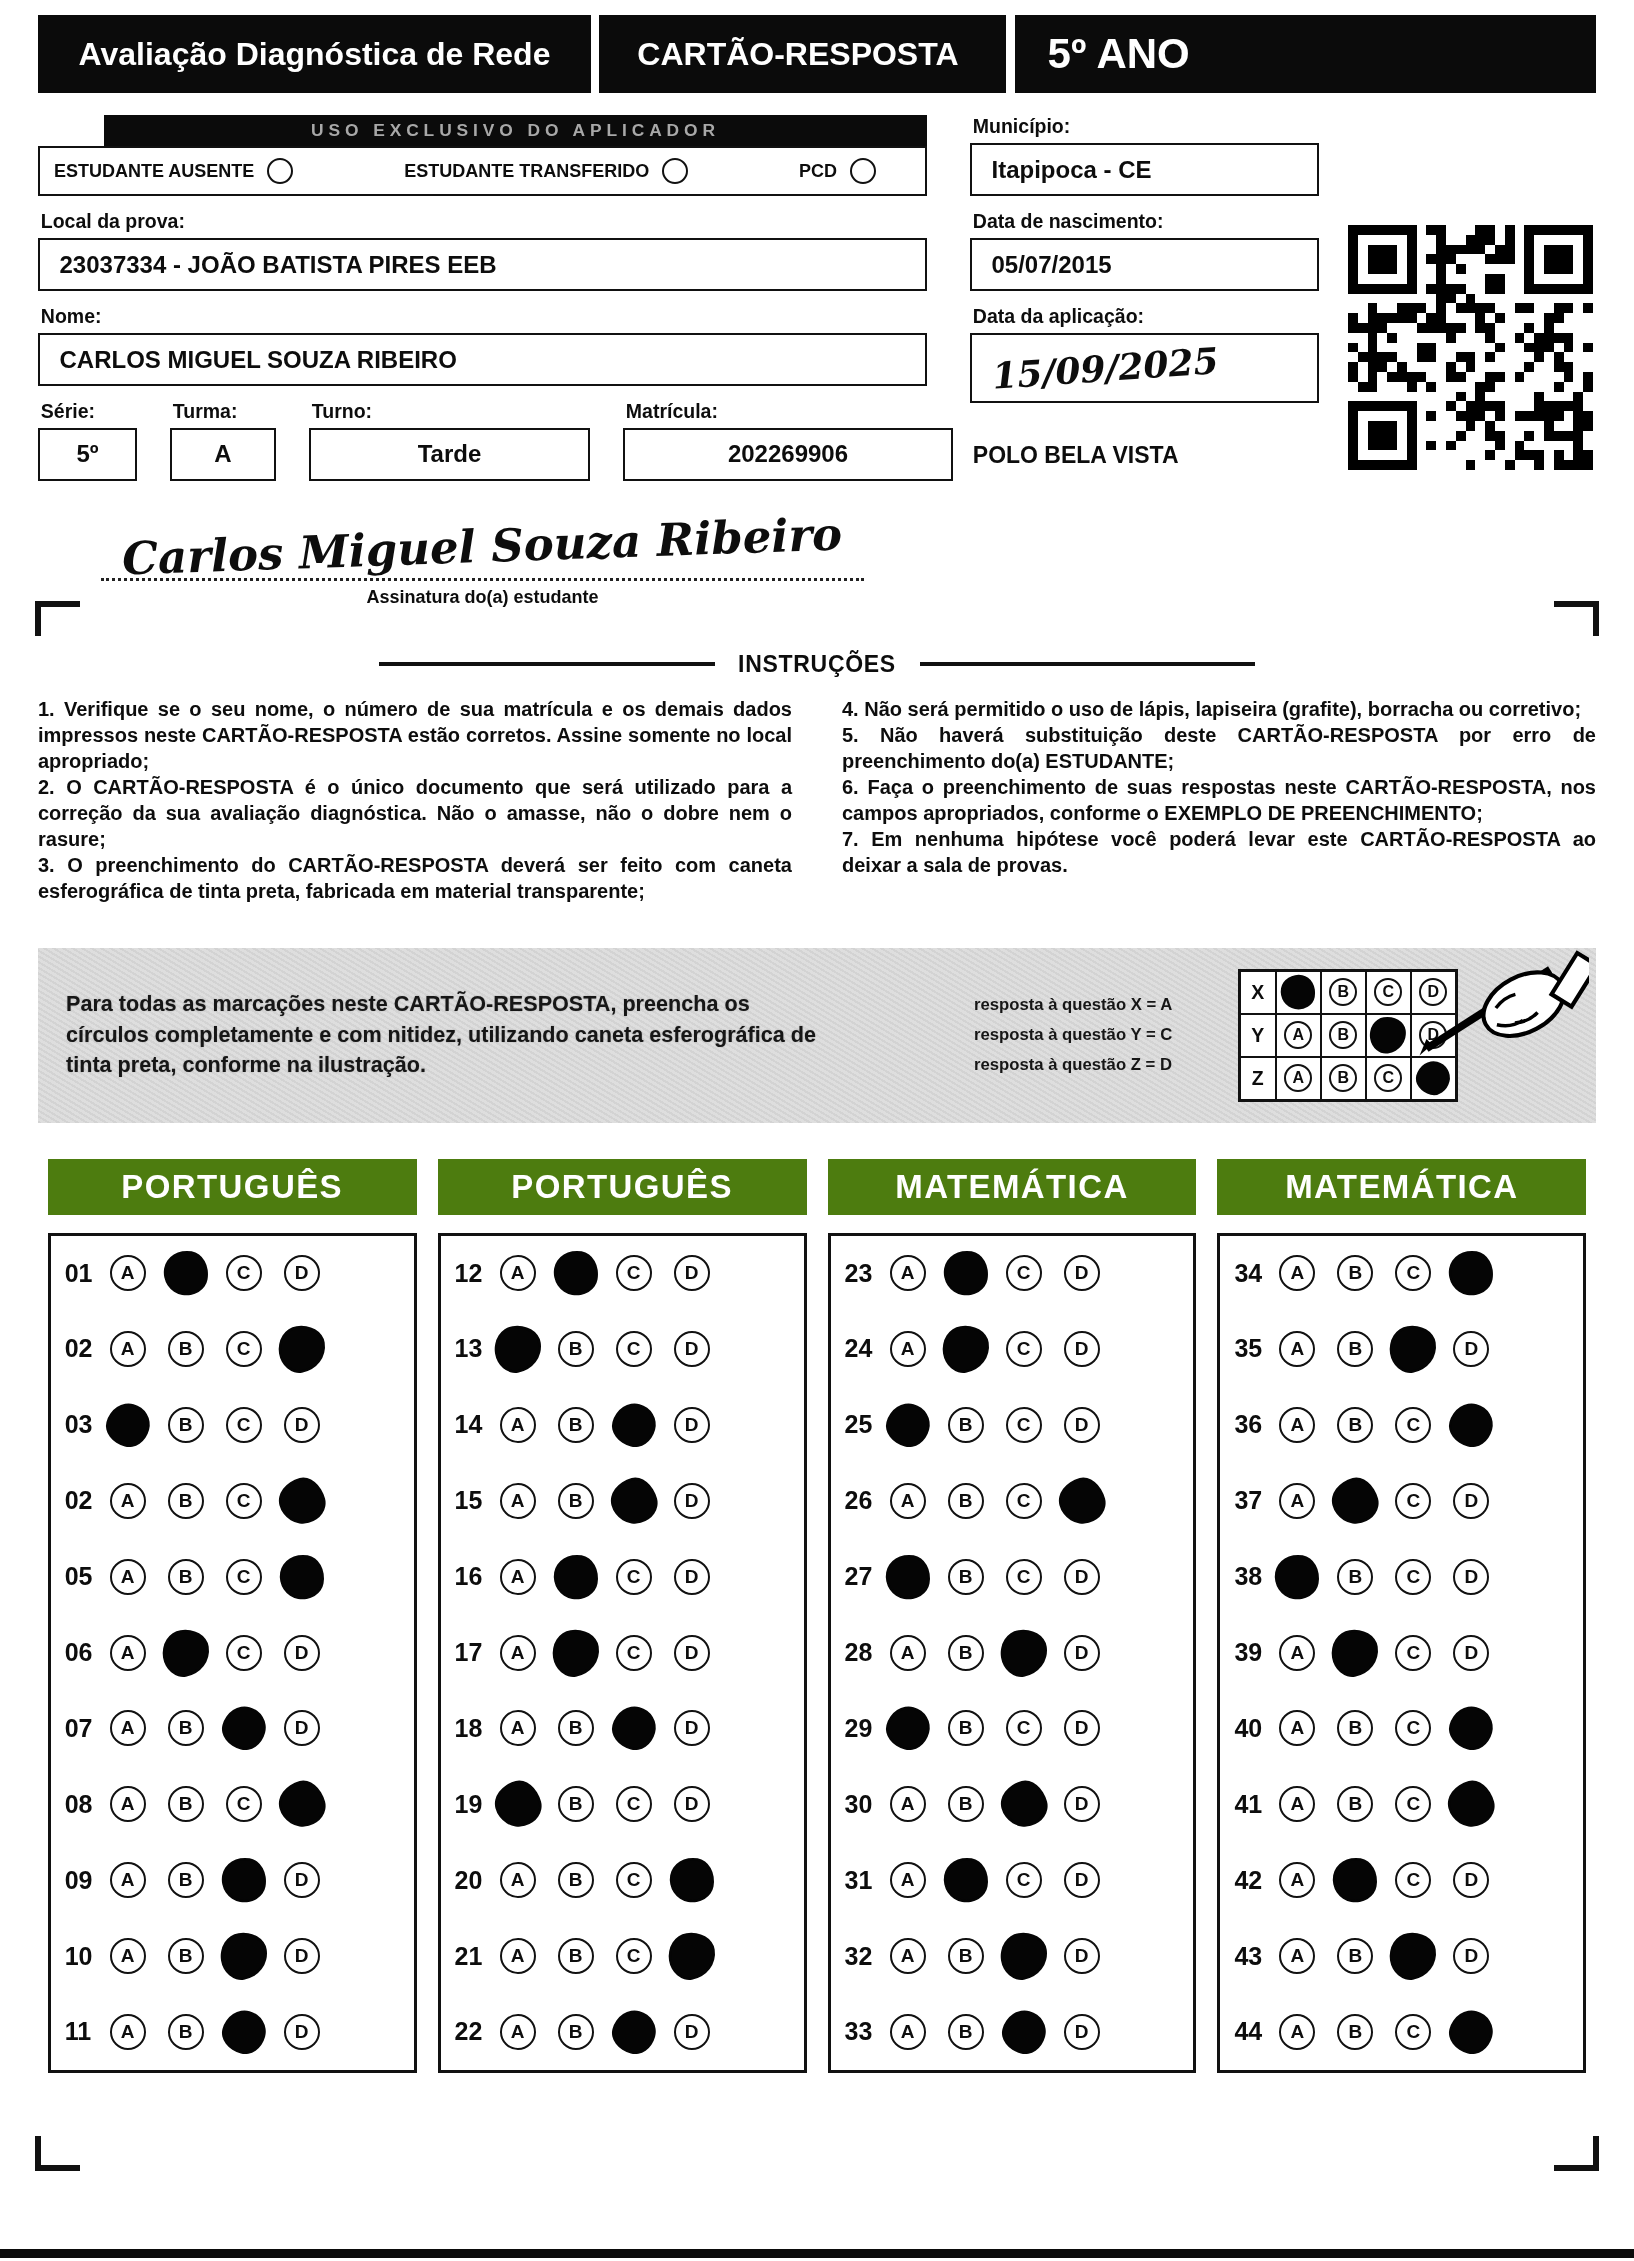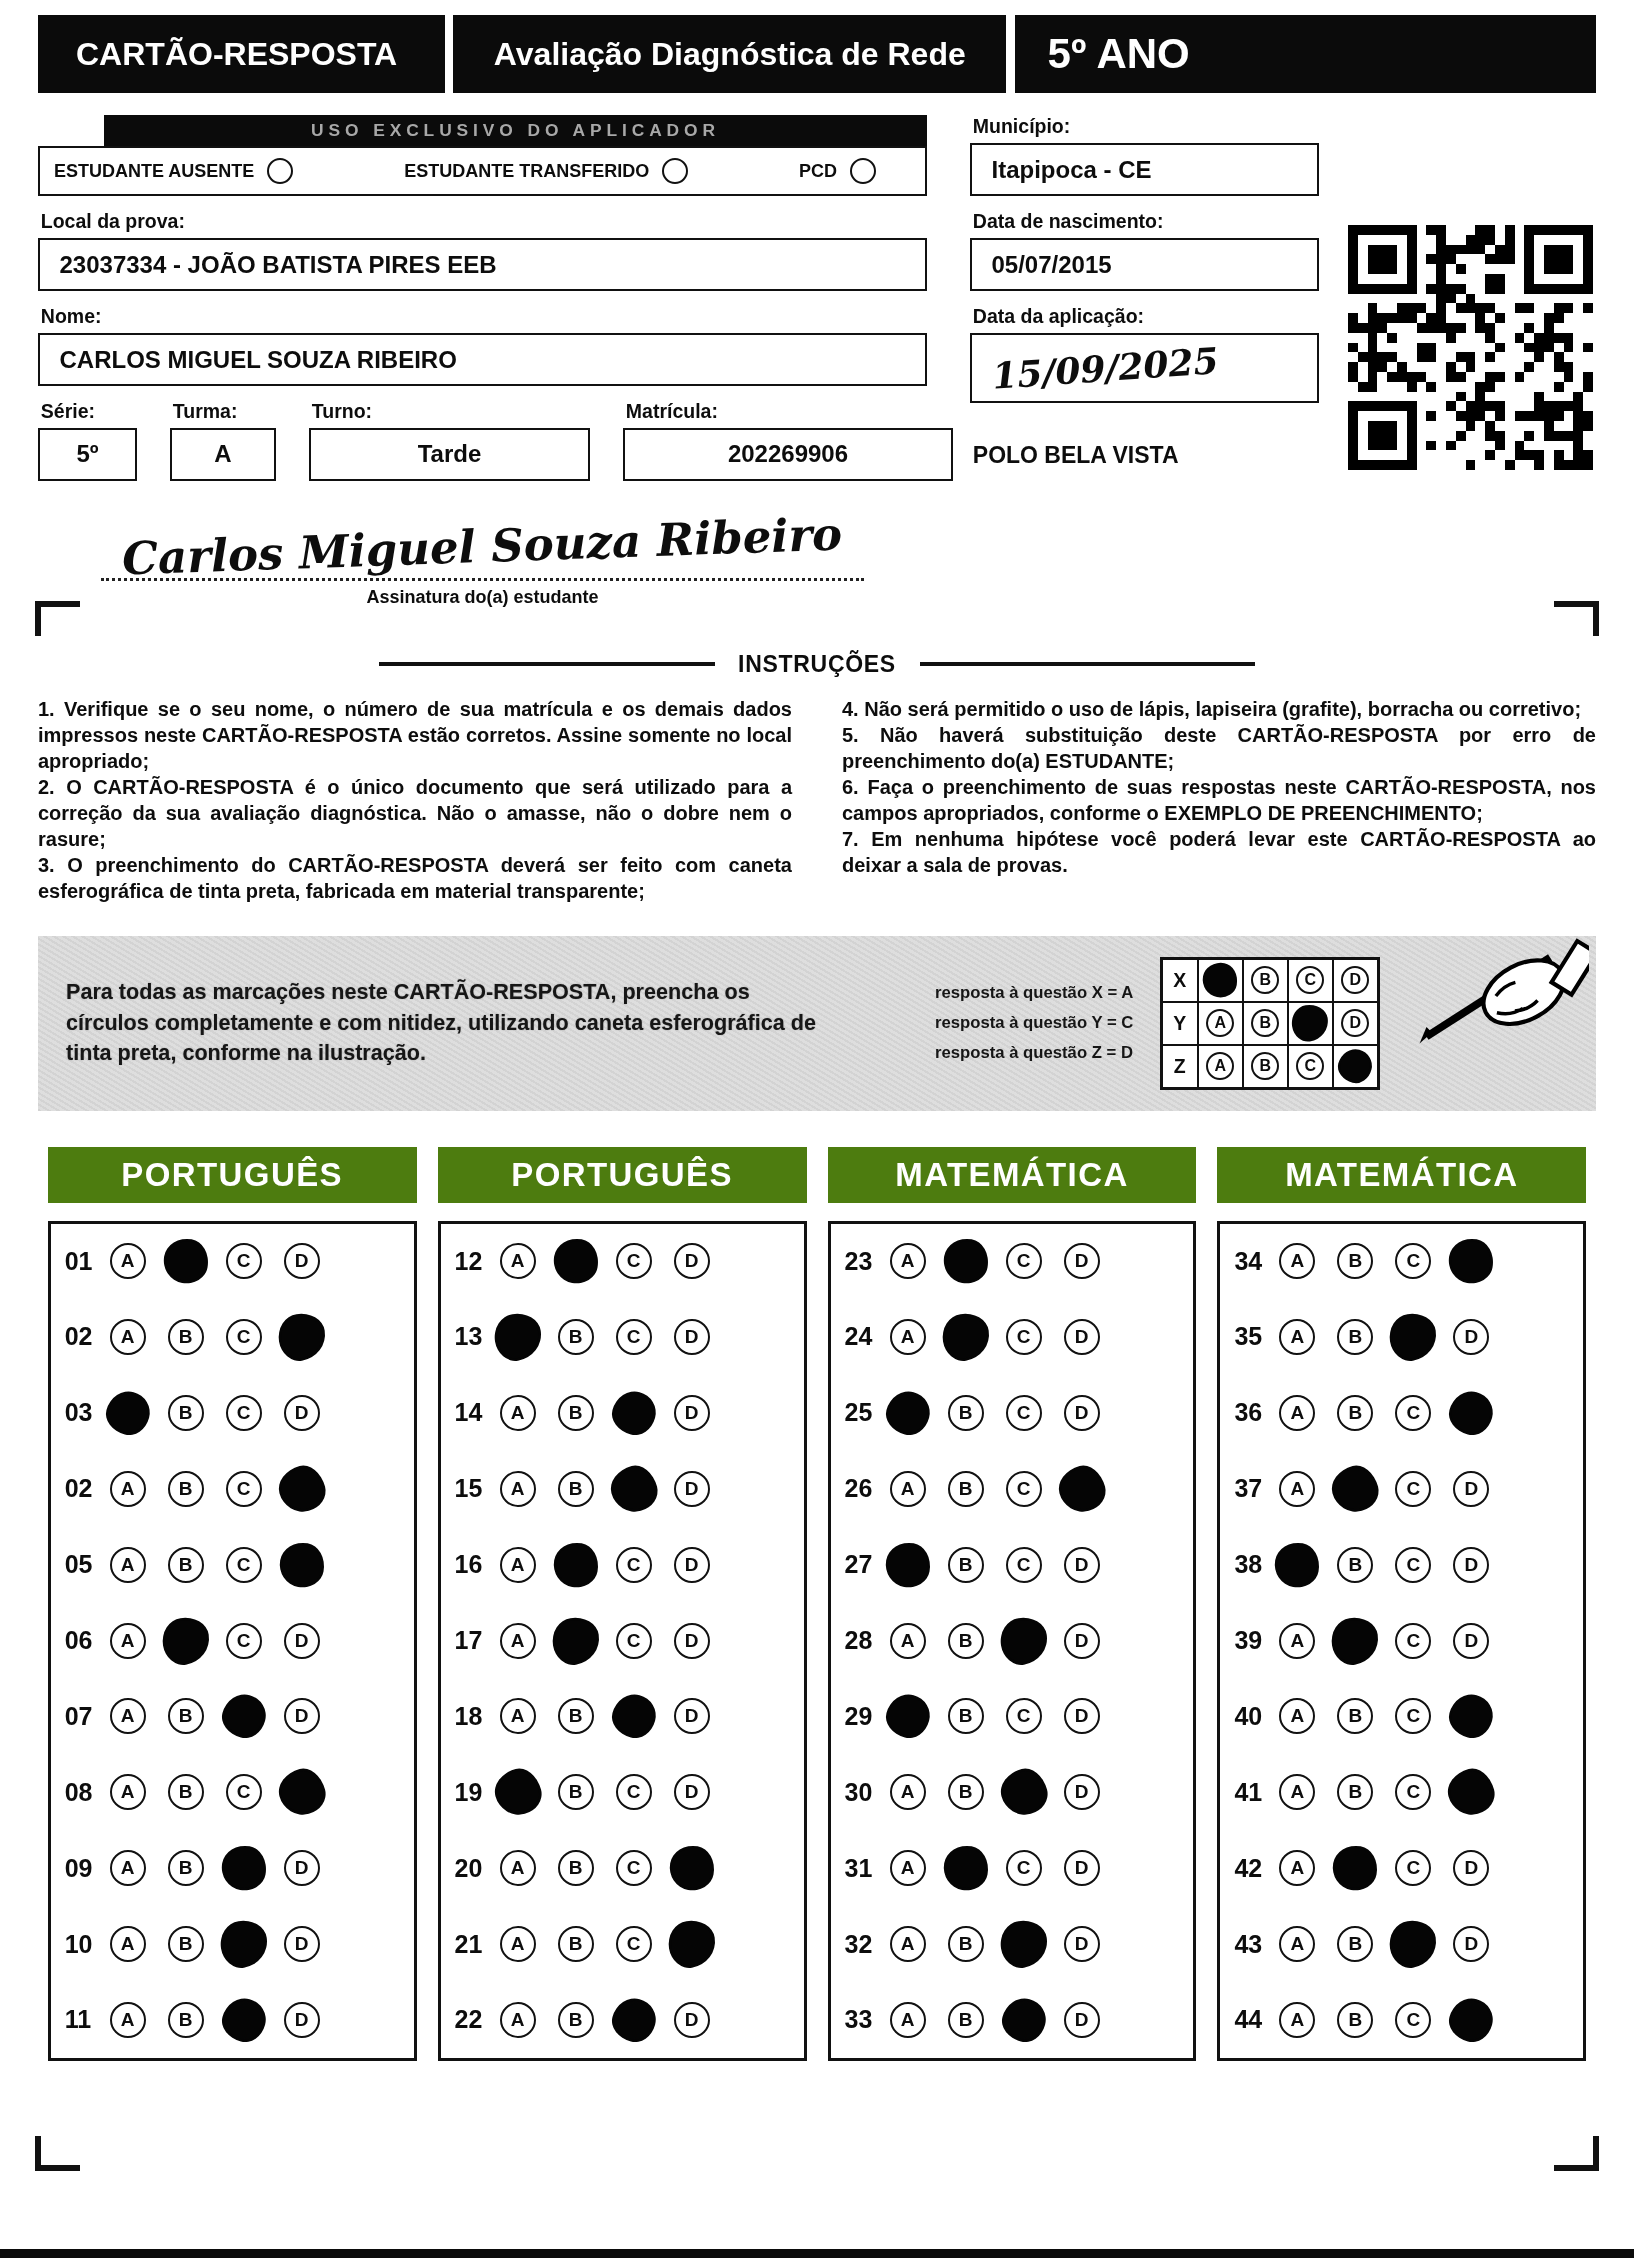--- a/index.html
+++ b/index.html
@@ -57,23 +57,23 @@
   
   .instructions-wrap { margin-top:43px; }
   .inst-title-row { display:flex; align-items:center; gap:23.6px; width:876px; margin:0 auto; }
   .inst-title-row .rule { flex:1; height:3.5px; background:#111; }
   .inst-title { font-weight:bold; font-size:23px; letter-spacing:0.7px; }
   .inst-cols { display:flex; gap:50px; margin-top:18px; }
   .inst-col { flex:1; }
   .inst-item { font-weight:bold; font-size:20px; line-height:1.3; text-align:justify; }
 
   
-  .example-band { margin-top:32px; position:relative; min-height:165px; display:flex;
+  .example-band { margin-top:44px; position:relative; min-height:165px; display:flex;
       align-items:center; padding:21px 28px; background-color:#dedede;
-      background-image:repeating-linear-gradient(31deg, rgba(0,0,0,0.05) 0 2.1px, transparent 2.1px 4.9px); }
+      background-image:repeating-linear-gradient(31deg, rgba(0,0,0,0.05) 0 2.1px, transparent 2.1px 4.9px);gap:39px; }
   .ex-text { width:765px; font-weight:bold; font-size:21.6px; line-height:1.42; color:#161616;
       text-shadow:0 0 1.4px rgba(0,0,0,0.30); }
   .ex-legend { margin-left:104px; font-weight:bold; font-size:16.7px; line-height:1.8;
       color:#161616; white-space:nowrap; }
   .ex-grid { margin-left:26.4px; background:#fff; border:2.1px solid #111; display:grid;
       grid-template-columns:36px repeat(4, 45px); }
   .ex-cell { border:1.4px solid #111; height:43px; display:flex; align-items:center; justify-content:center; }
   .ex-lab { font-weight:bold; font-size:19.5px; }
   .ex-hand { position:absolute; right:7px; top:2.8px; width:175px; height:111px; }
 
@@ -105,22 +105,22 @@
   .c-br { right:35px; top:2136px; border-right:6.3px solid #111; border-bottom:6.3px solid #111; }
   .bottom-bar { position:absolute; left:0; right:0; bottom:2.8px; height:9.7px; background:#0b0b0b; }
 </style>
 </head>
 <body>
 
 <div class="page">
   <div class="content">
 
     <div class="header">
+      <div class="hbox hbox-subtitle">Avaliação Diagnóstica de Rede</div>
       <div class="hbox hbox-title">CARTÃO-RESPOSTA</div>
-      <div class="hbox hbox-subtitle">Avaliação Diagnóstica de Rede</div>
       <div class="hbox hbox-grade">5º ANO</div>
     </div>
 
     <div class="form-area">
       <div class="form-left">
 
         <div class="applicator-bar">USO EXCLUSIVO DO APLICADOR</div>
         <div class="applicator-box">
           <div class="app-opt">
             <span>ESTUDANTE AUSENTE</span>

